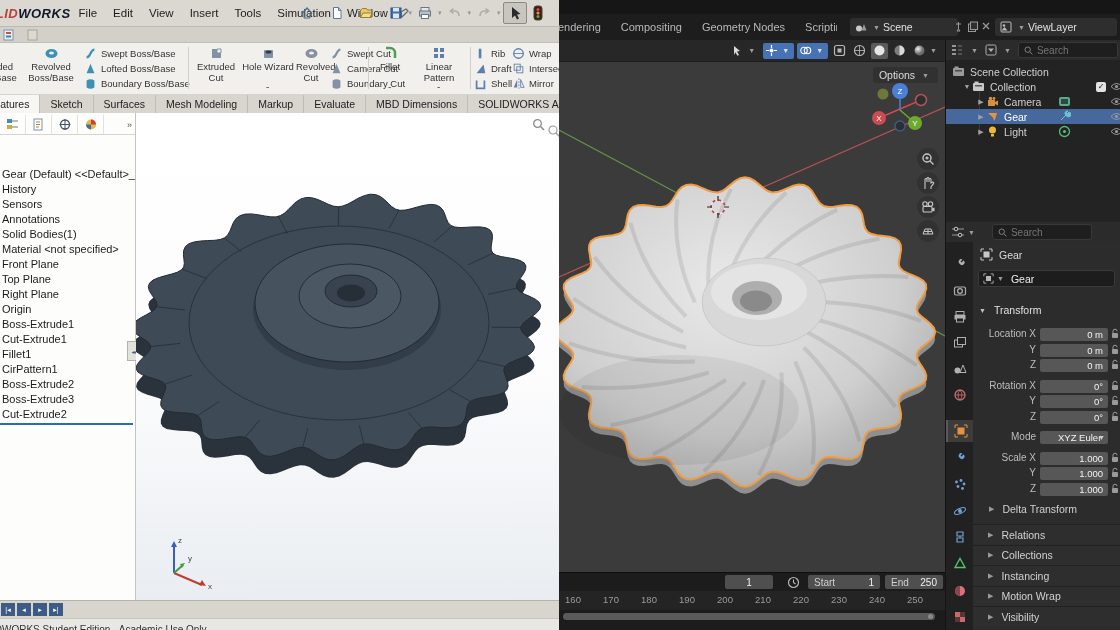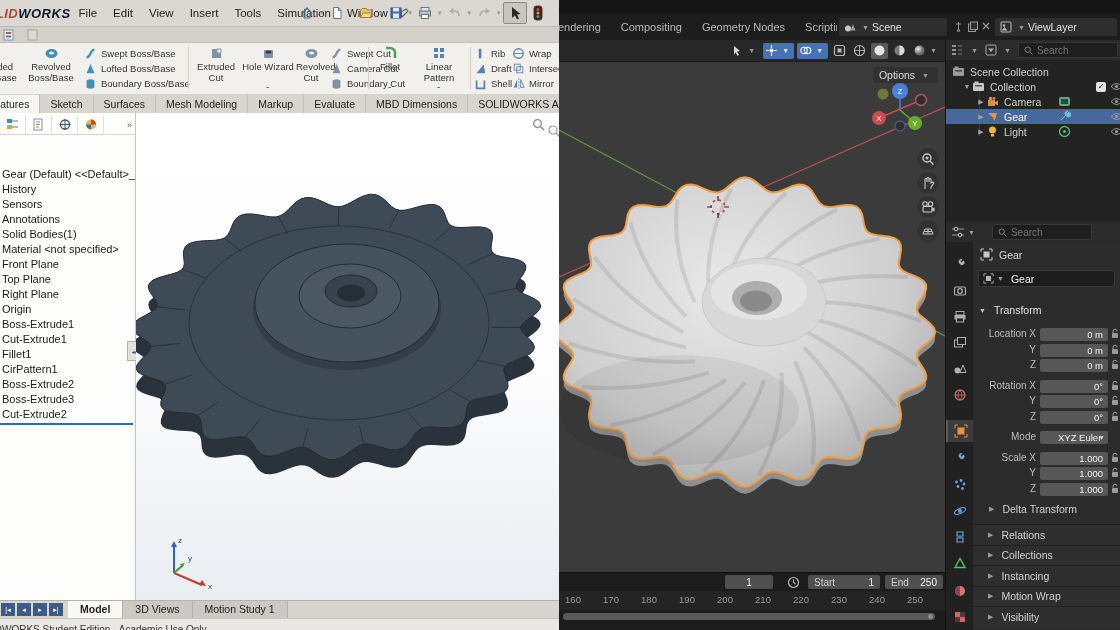--- a/index.html
+++ b/index.html
@@ -486,37 +486,32 @@
             </svg>
         </span>
       </div>
     </div>
 
     <div class="sw-bottom">
       <div class="swnav">|◂</div>
       <div class="swnav">◂</div>
       <div class="swnav">▸</div>
       <div class="swnav">▸|</div>
-      <div id="sw-bottom-tabs" style="display:flex;margin-left:4px;">
-          <div class="swbtab active">Model</div>
-          <div class="swbtab">3D Views</div>
-          <div class="swbtab">Motion Study 1</div>
-        </div>
     </div>
     <div class="sw-status">
       
       <span>SOLIDWORKS Student Edition - Academic Use Only</span>
     </div>
   </div>
 
   <div id="bl">
     <div class="b-topbar">
       <div class="b-tabs" id="bl-tabs"><span class="btab" style="margin-left: -19px;">Rendering</span><span class="btab">Compositing</span><span class="btab">Geometry Nodes</span><span class="btab">Scripting</span></div>
 
-      <div class="b-chip" style="left:280px;width:108px;">
+      <div class="b-chip" style="left:291px;width:108px;">
         <span class="cic">
           <svg width="12" height="12" viewBox="0 0 12 12">
               <circle cx="4" cy="7.5" r="3" fill="#c9c9c9"></circle>
               <path d="M6.5 9.5 9 3l2.5 6.5z" fill="#9a9a9a"></path>
             </svg>
         </span>
         <span class="b-chev">▼</span>
         <span>Scene</span>
       </div>
       <span class="b-topicon" style="left:394px;">

